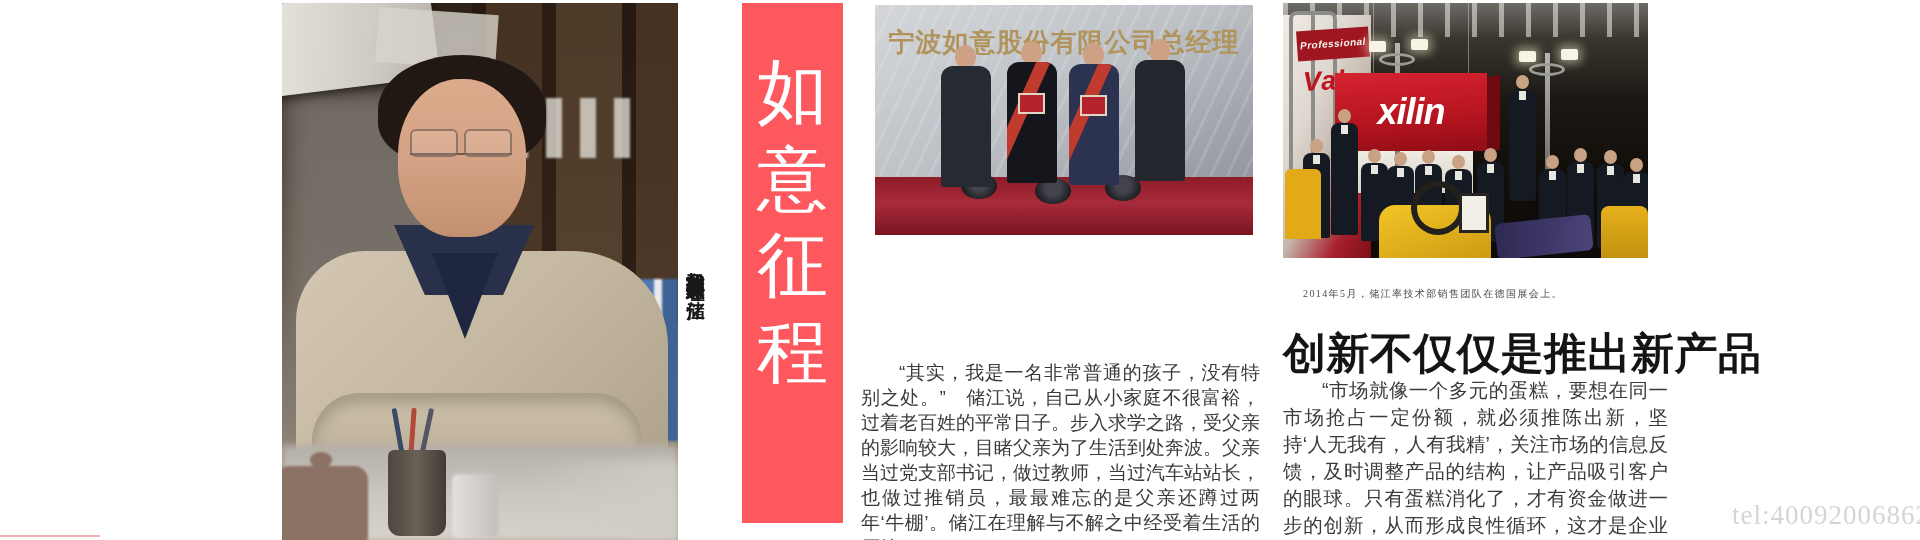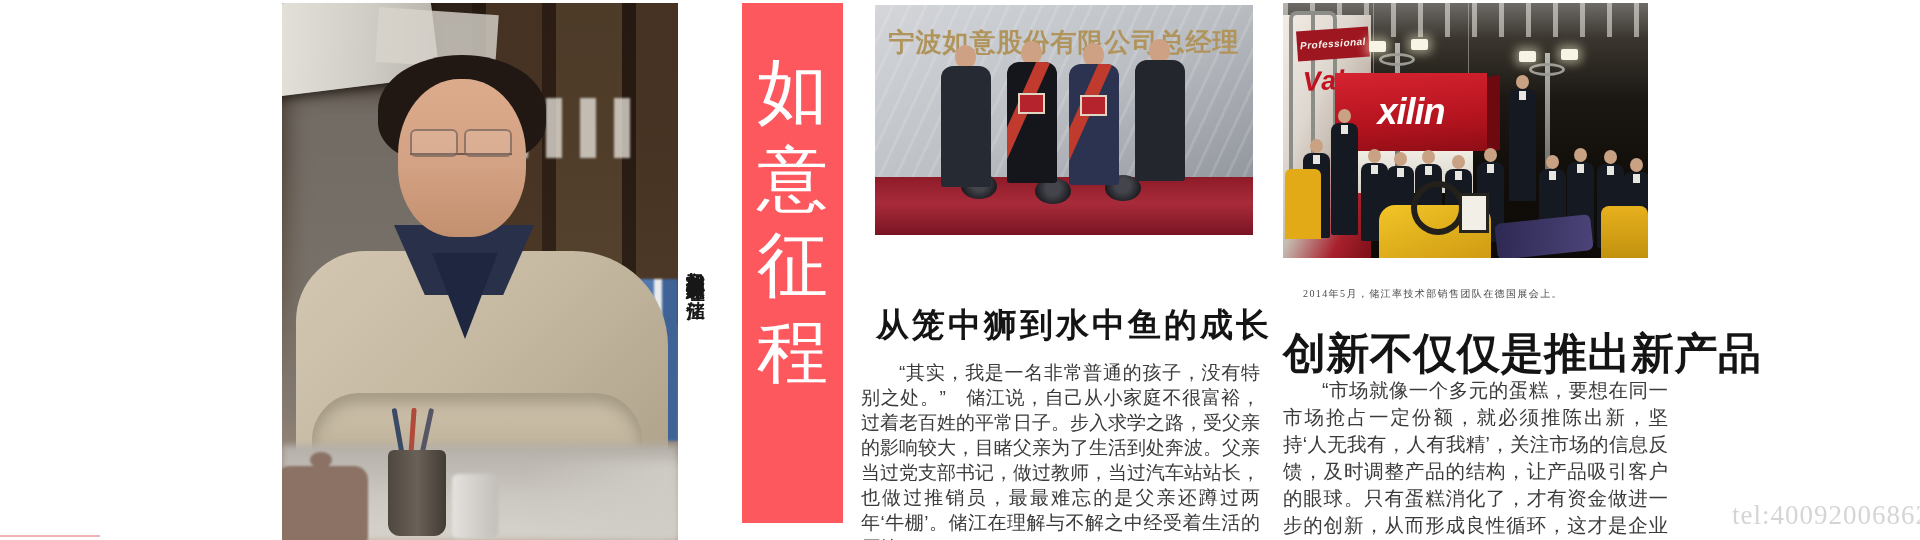--- a/index.html
+++ b/index.html
@@ -215,21 +215,20 @@
       <div class="folder"></div>
     </div>
     <div class="mp sash" style="left:192px; top:38px;">
       <div class="torso" style="background:#2c3350;"></div>
       <div class="folder"></div>
     </div>
     <div class="mp" style="left:258px; top:34px;">
       <div class="torso" style="background:#23262c;"></div>
     </div>
   </div>
-  <h2 class="headline mid-headline">从笼中狮到水中鱼的成长</h2>
   <p class="bodytext mid-body">“其实，我是一名非常普通的孩子，没有特别之处。”　储江说，自己从小家庭不很富裕，过着老百姓的平常日子。步入求学之路，受父亲的影响较大，目睹父亲为了生活到处奔波。父亲当过党支部书记，做过教师，当过汽车站站长，也做过推销员，最最难忘的是父亲还蹲过两年‘牛棚’。储江在理解与不解之中经受着生活的历练。</p>
 
   <div class="photo-right">
     <div class="pr-streaks"></div>
     <div class="pr-wire" style="left:90px; height:72px;"></div>
     <div class="pr-wire" style="left:185px; height:72px;"></div>
     <div class="pr-wall"></div>
     <div class="pr-ladder"></div>
     <div class="pr-wall-band">Professional</div>
     <div class="pr-wall-value">Value</div>

